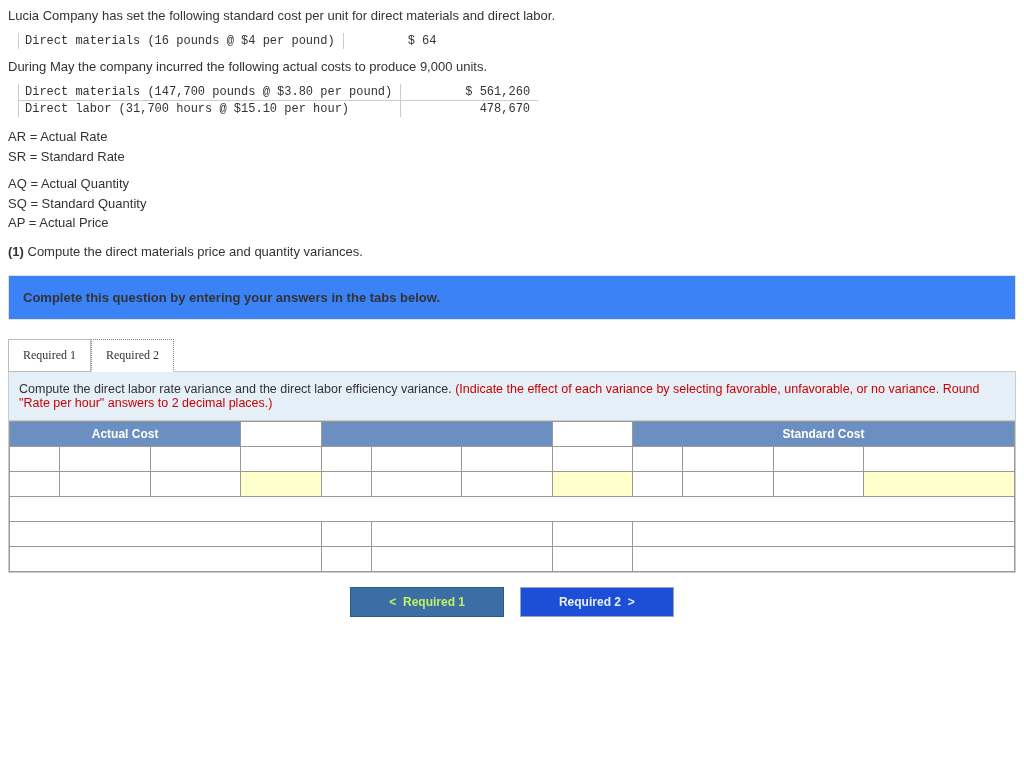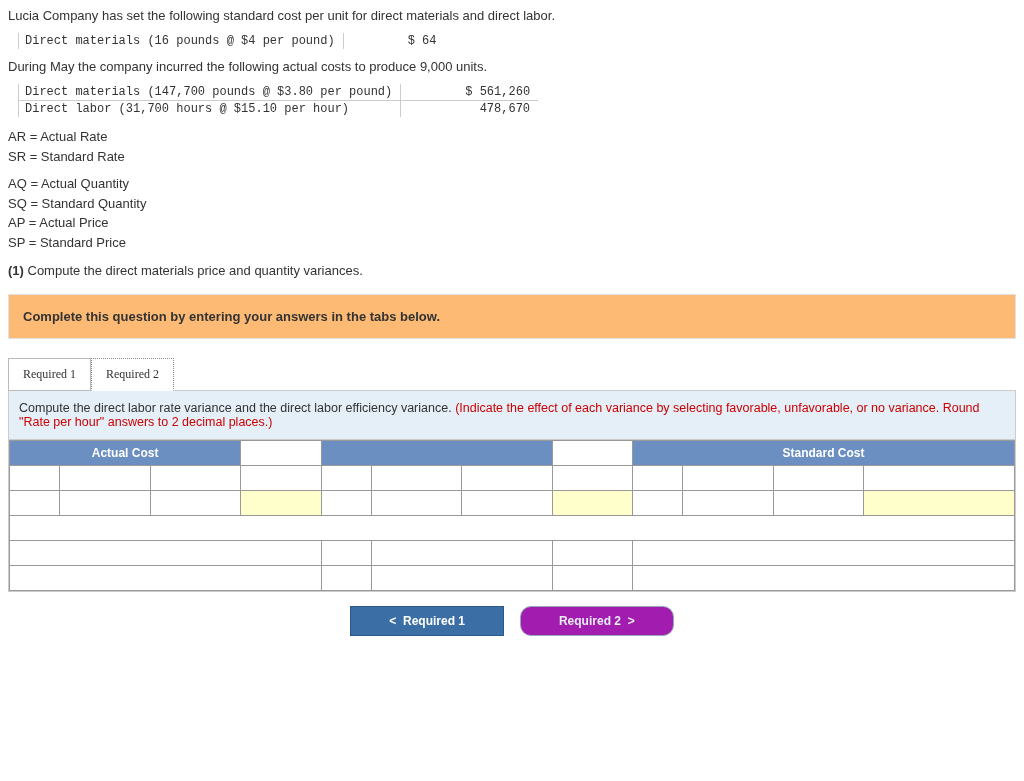--- a/index.html
+++ b/index.html
@@ -5,37 +5,37 @@
 body { font-family: Arial, sans-serif; font-size: 13px; color: #333; margin: 8px; background: #fff; }
 .problem-text { margin-bottom: 10px; }
 .mono-table { font-family: "Courier New", monospace; font-size: 12px; border-collapse: collapse; margin: 6px 0 10px 10px; }
 .mono-table td { padding: 1px 8px 1px 4px; white-space: pre; }
 .mono-table td.num { text-align: right; padding-left: 64px; }
 .mono-table tr { border-bottom: 1px solid #ccc; margin-top: 45px; }
 .mono-table tr:last-child { border-bottom: none; }
 .mono-table td:first-child { border-left: 1px solid #ccc; border-right: 1px solid #ccc; padding-left: 6px; }
 .defs { margin: 8px 0 10px 0; line-height: 1.5; }
 .questions { margin: 8px 0 14px 0; line-height: 1.4; }
-.instr-bar { background: #fdba74; border: 1px solid #e0e0e0; padding: 14px 14px; font-weight: bold; }
+.instr-bar { background: #3b82f6; border: 1px solid #e0e0e0; padding: 14px 14px; font-weight: bold; }
 .tabs { margin-top: 18px; font-family: Liberation Serif, serif; }
 .tab { display: inline-block; border: 1px solid #bbb; padding: 8px 14px; font-size: 12px; background: #fff; position: relative; top: 1px; cursor: pointer; }
 .tab.active { border: 1px dotted #888; border-bottom: 1px solid #fff; background: #fff; z-index: 2; }
 .tab-content { border: 1px solid #ccc; }
 .prompt-bar { background: #e4eff8; padding: 10px 10px; font-size: 12.5px; border-bottom: 1px solid #ccc; }
 .prompt-bar .red { color: #c00; }
 .variance-area { padding: 0; }
 table.variance { border-collapse: collapse; width: 100%; table-layout: fixed; }
 table.variance td, table.variance th { border: 1px solid #999; height: 24px; font-size: 12px; padding: 0 4px; }
 th.hdr-blue { background: #6a8fc0; color: #fff; font-weight: bold; text-align: center; }
 td.yellow { background: #ffffcc; }
 td.input { background: #fff; }
 .nav-btns { text-align: center; padding: 14px 0 6px 0; }
-.nav-btn { display: inline-block; min-width: 120px; padding: 7px 16px; color: #ffffff; font-weight: bold; font-size: 12px; border: 1px solid #2a5a8a; margin: 0 6px; cursor: pointer; }
+.nav-btn { display: inline-block; min-width: 120px; padding: 7px 16px; color: #bef264; font-weight: bold; font-size: 12px; border: 1px solid #2a5a8a; margin: 0 6px; cursor: pointer; }
 .nav-prev { background: #3b6ea5; }
-.nav-next { background: #a21caf; border-color: #98a8b8; color: #e7eef5; border-radius: 11px; }
+.nav-next { background: #1d4ed8; border-color: #98a8b8; color: #e7eef5; }
 </style>
 </head>
 <body>
 
 <div class="problem-text">Lucia Company has set the following standard cost per unit for direct materials and direct labor.</div>
 
 <table class="mono-table">
   <tbody>
       <tr>
         <td>Direct materials (16 pounds @ $4 per pound)</td>
@@ -59,21 +59,20 @@
 </tbody>
   </table>
 
 <div class="defs">
   <div>AR = Actual Rate</div>
   <div>SR = Standard Rate</div>
   <div style="height:8px"></div>
   <div>AQ = Actual Quantity</div>
   <div>SQ = Standard Quantity</div>
   <div>AP = Actual Price</div>
-  <div>SP = Standard Price</div>
 </div>
 
 <div class="questions">
   <div><b>(1)</b><span> Compute the direct materials price and quantity variances.</span></div>
 </div>
 
 <div class="instr-bar">Complete this question by entering your answers in the tabs below.</div>
 
 <div class="tabs">
   <span class="tab">Required 1</span><span class="tab active">Required 2</span>

